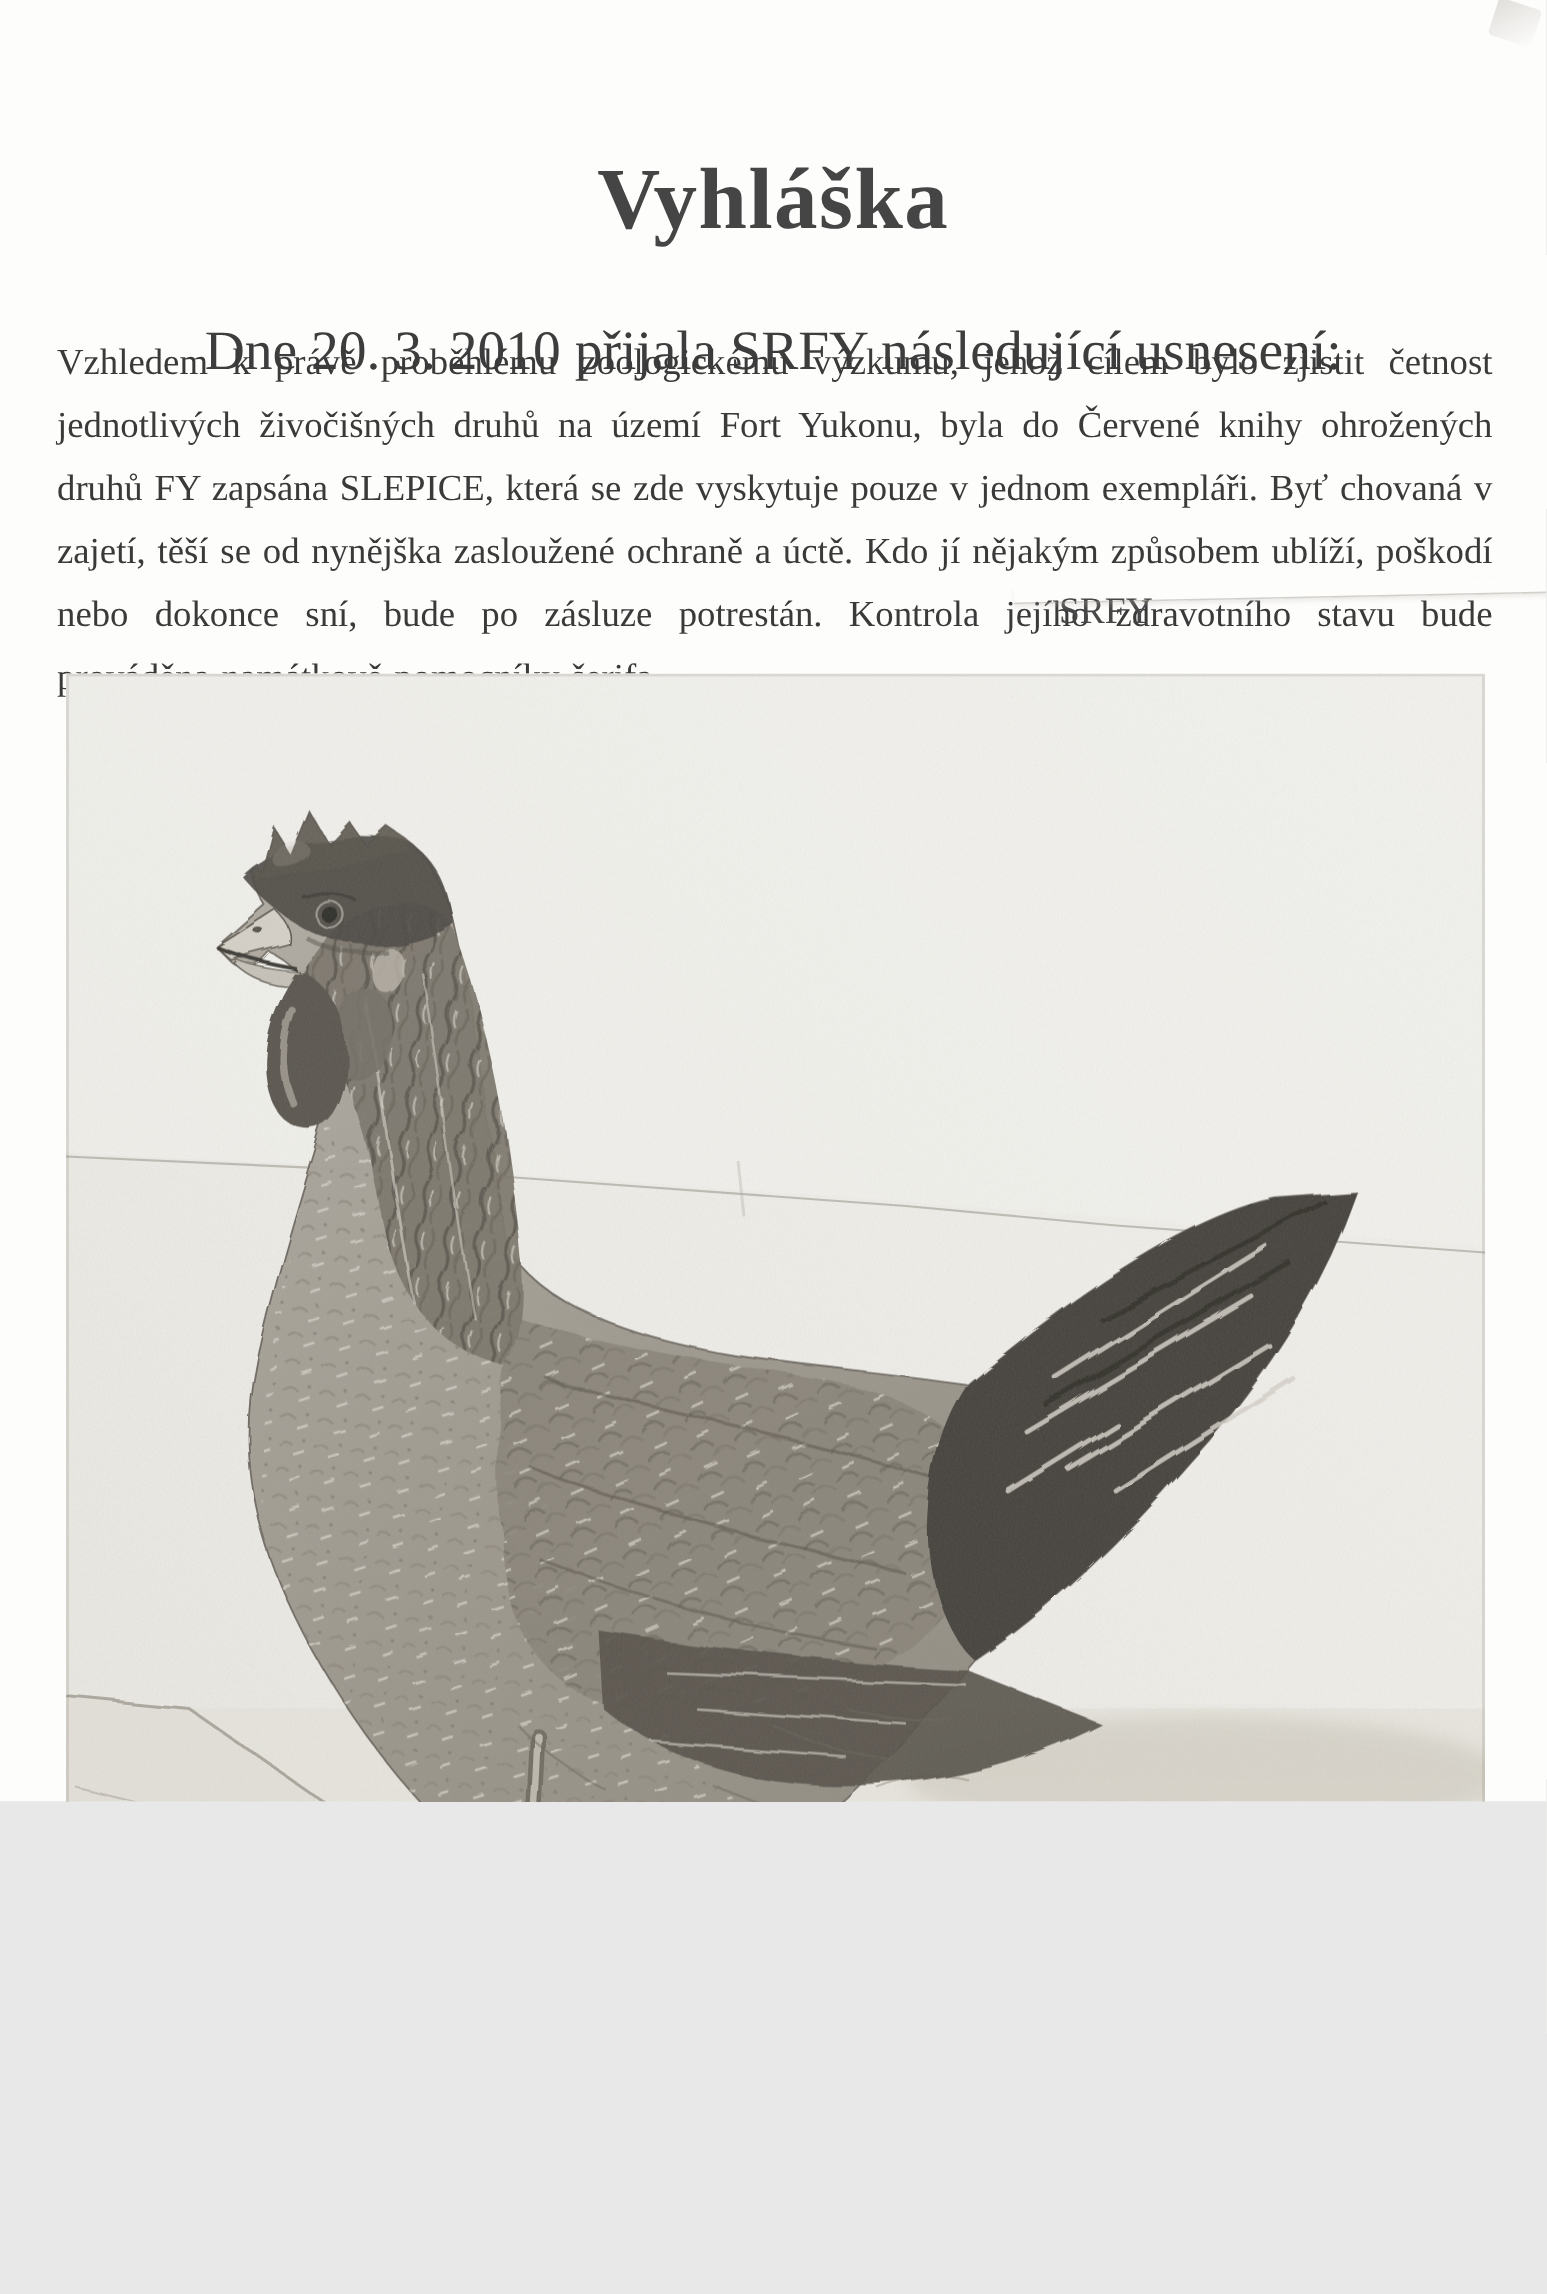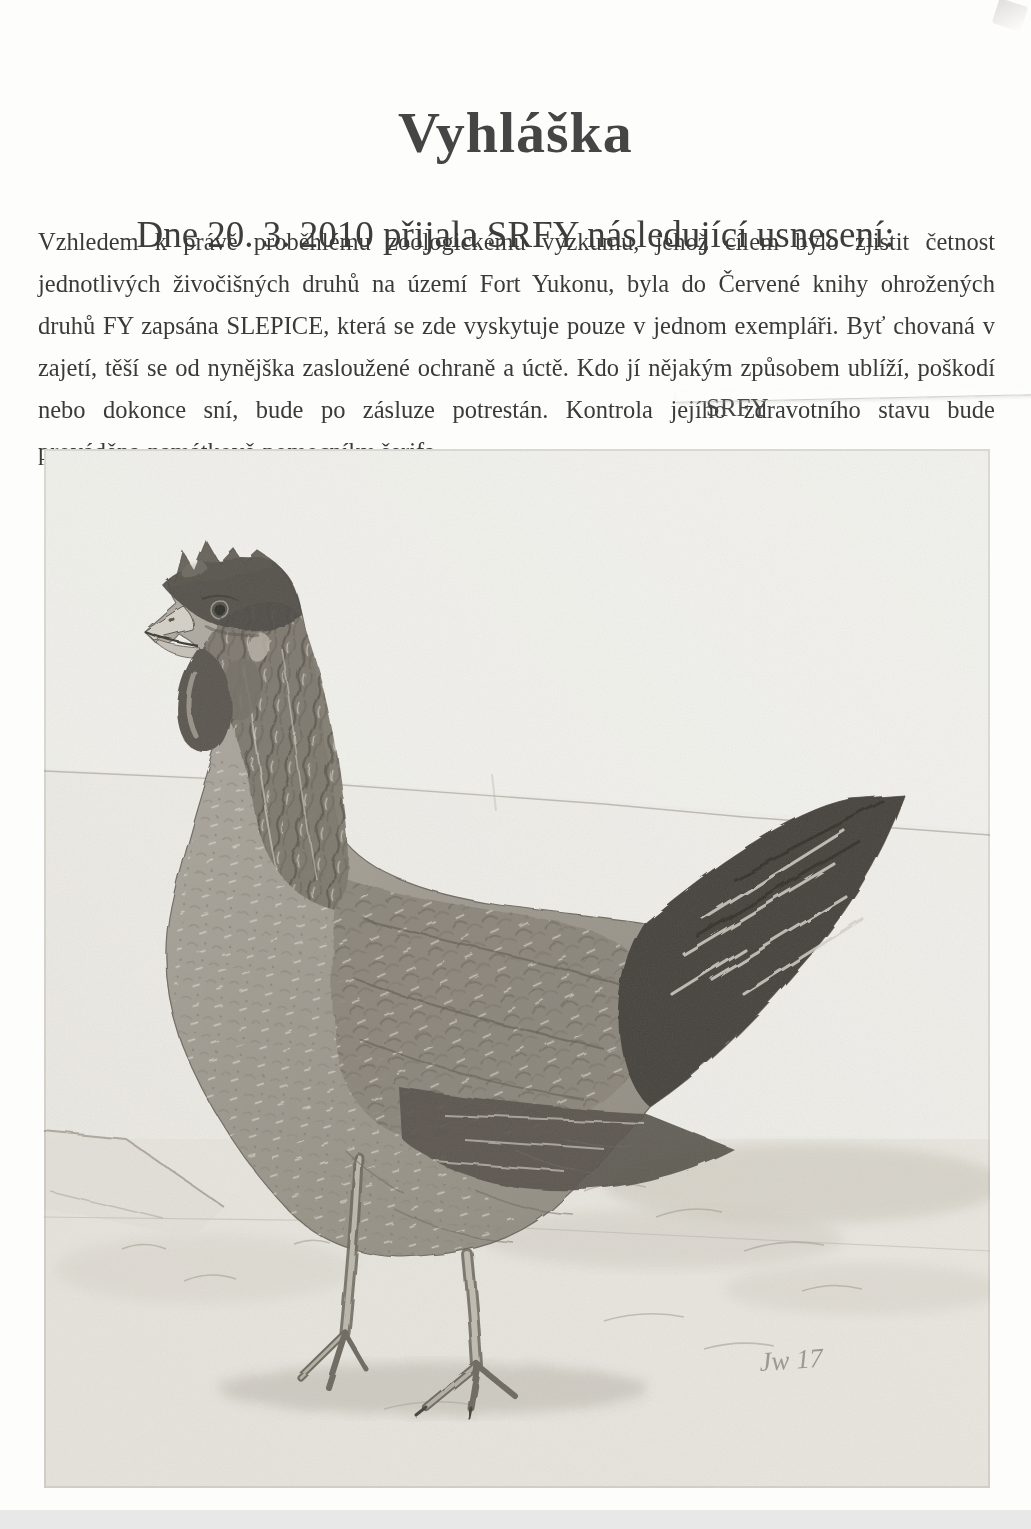--- a/index.html
+++ b/index.html
@@ -1,18 +1,18 @@
 <!DOCTYPE html>
 <html lang="cs"><head>
 <meta charset="utf-8">
 <style>
   html,body{margin:0;padding:0;background:#e8e8e8;}
   .page{
     position:relative;
-    width:1031px;height:1510px;
+    width:1031px;height:1201px;
     margin:0 auto;
     background:#fdfdfc;
     overflow:hidden;
     font-family:"Liberation Serif", serif;
     color:#3a3a3a;
   }
   .title{
     position:absolute;left:0;top:60px;width:100%;
     text-align:center;
     font-size:58px;

